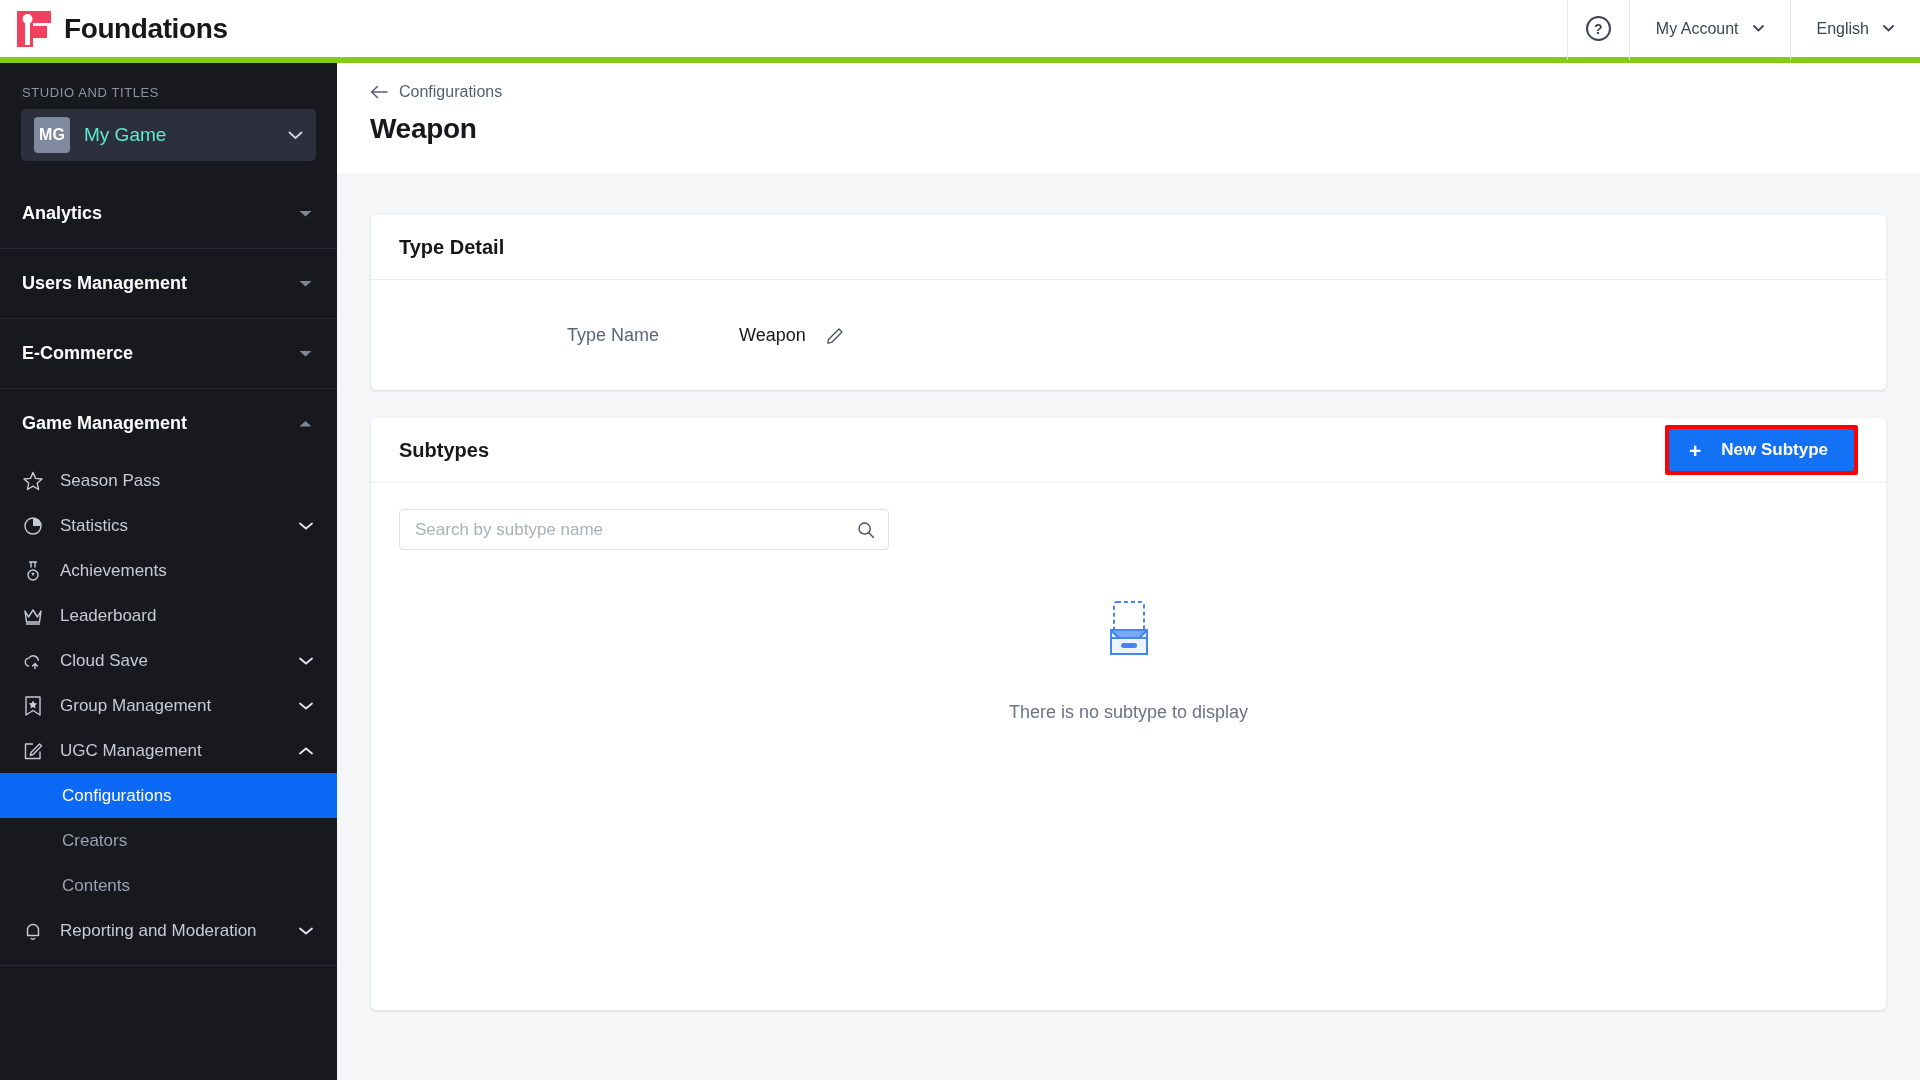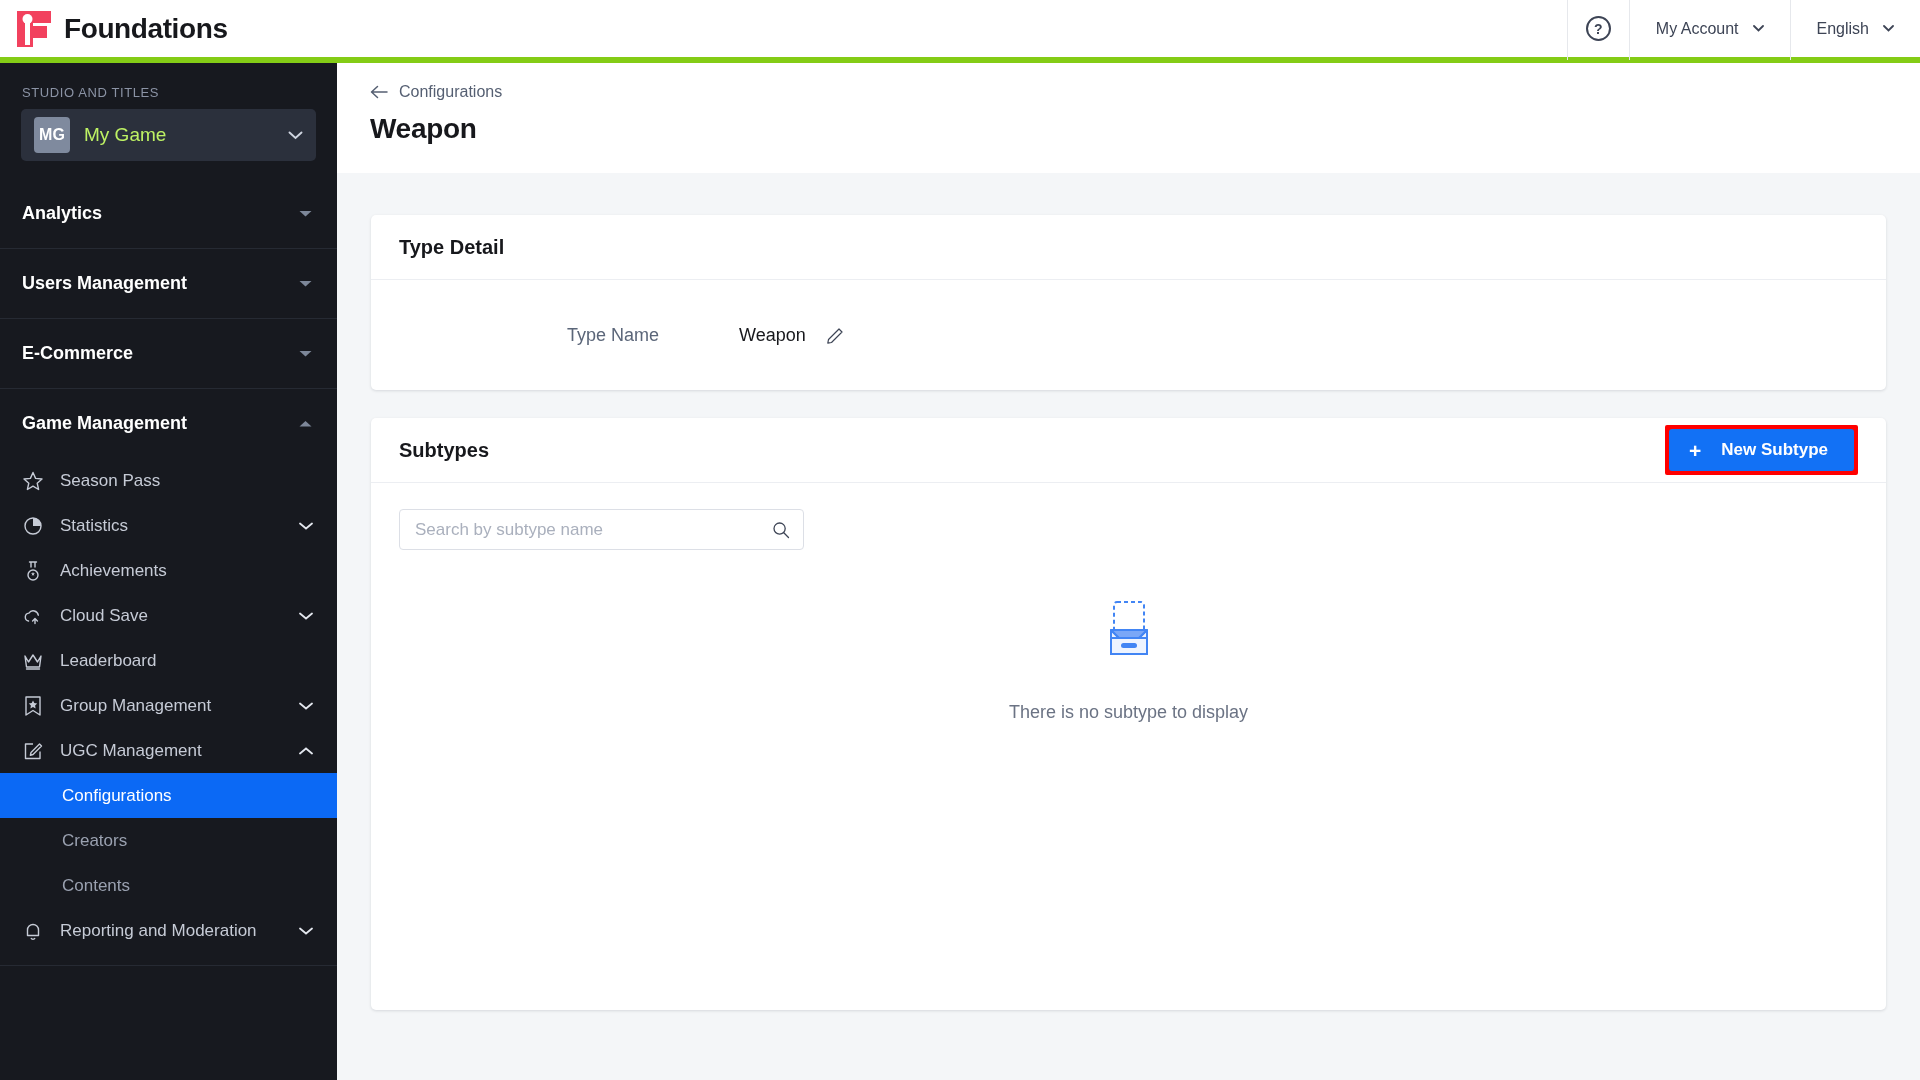--- a/index.html
+++ b/index.html
@@ -56,21 +56,21 @@
     margin: 0 21px; height: 52px;
     background: #2b303c; border-radius: 5px;
     display: flex; align-items: center; padding: 0 13px; gap: 14px;
     cursor: pointer;
   }
   .game-avatar {
     width: 36px; height: 36px; background: #7f8a9e; border-radius: 4px;
     color: #ffffff; font-size: 16px; font-weight: bold;
     display: flex; align-items: center; justify-content: center;
   }
-  .game-name { color: #bef264; font-size: 19px; flex: 1 1 auto; }
+  .game-name { color: #5eead4; font-size: 19px; flex: 1 1 auto; }
   .caret-white { width: 15px; height: 9px; }
 
   .nav-section {
     border-bottom: 1px solid #262a33;
   }
   .nav-group-head {
     height: 69px; display: flex; align-items: center;
     padding: 0 24px 0 22px; color: #ffffff;
     font-size: 18px; font-weight: bold; cursor: pointer;
   }
@@ -142,21 +142,21 @@
     background: #1271f5; color: #ffffff; border: none;
     height: 42px; padding: 0 26px 0 20px; border-radius: 3px;
     font-family: "Liberation Sans", sans-serif;
     font-size: 17px; font-weight: bold;
     display: flex; align-items: center; gap: 20px; cursor: pointer;
   }
   .plus-glyph { font-size: 21px; font-weight: bold; line-height: 1; }
 
   .search-zone { padding: 26px 0 0 28px; }
   .search-box {
-    width: 405px; height: 41px; border: 1px solid #dcdfe6; border-radius: 4px;
+    width: 490px; height: 41px; border: 1px solid #dcdfe6; border-radius: 4px;
     display: flex; align-items: center; padding: 0 13px 0 15px;
     background: #ffffff;
   }
   .search-box input {
     flex: 1 1 auto; border: none; outline: none; background: transparent;
     font-family: "Liberation Sans", sans-serif; font-size: 17px; color: #17181c;
   }
   .search-box input::placeholder { color: #aab0bd; }
   .search-icon { width: 18px; height: 18px; display:block; flex:0 0 18px; }
 
@@ -270,35 +270,35 @@
       <svg class="ico" viewBox="0 0 22 22">
         <circle cx="11" cy="15" r="5" fill="none" stroke="#c6cbd6" stroke-width="1.4"></circle>
         <path d="M11 15 l1.3 .8 -.5-1.5 1.2-1 -1.5-.1 -.5-1.4 -.5 1.4 -1.5 .1 1.2 1 -.5 1.5 z" fill="#c6cbd6"></path>
         <path d="M7.5 2 h7 M9 2 v5 M13 2 v5" stroke="#c6cbd6" stroke-width="1.4" fill="none" stroke-linecap="round"></path>
       </svg>
       <span class="nav-label">Achievements</span>
     </div>
 
     <div class="nav-item">
       <svg class="ico" viewBox="0 0 22 22">
+        <path d="M3 6 L6.5 12 L11 5 L15.5 12 L19 6 L17.5 17 H4.5 Z" fill="none" stroke="#c6cbd6" stroke-width="1.4" stroke-linejoin="round"></path>
+        <path d="M4.5 19 H17.5" stroke="#c6cbd6" stroke-width="1.4" stroke-linecap="round"></path>
+      </svg>
+      <span class="nav-label">Leaderboard</span>
+    </div>
+
+    <div class="nav-item">
+      <svg class="ico" viewBox="0 0 22 22">
         <path d="M6.5 16 a4 4 0 0 1 .4-7.9 a5.2 5.2 0 0 1 9.4 2.1" fill="none" stroke="#c6cbd6" stroke-width="1.4" stroke-linecap="round"></path>
         <path d="M13 13.5 v5 M13 13.5 l-2.4 2.4 M13 13.5 l2.4 2.4" fill="none" stroke="#c6cbd6" stroke-width="1.4" stroke-linecap="round"></path>
       </svg>
       <span class="nav-label">Cloud Save</span>
       <svg width="14" height="8" viewBox="0 0 14 8">
         <path d="M1 1.5 L7 6.5 L13 1.5" stroke="#e3e7ee" stroke-width="1.8" fill="none" stroke-linecap="round"></path>
       </svg>
-    </div>
-
-    <div class="nav-item">
-      <svg class="ico" viewBox="0 0 22 22">
-        <path d="M3 6 L6.5 12 L11 5 L15.5 12 L19 6 L17.5 17 H4.5 Z" fill="none" stroke="#c6cbd6" stroke-width="1.4" stroke-linejoin="round"></path>
-        <path d="M4.5 19 H17.5" stroke="#c6cbd6" stroke-width="1.4" stroke-linecap="round"></path>
-      </svg>
-      <span class="nav-label">Leaderboard</span>
     </div>
 
     <div class="nav-item">
       <svg class="ico" viewBox="0 0 22 22">
         <path d="M4 2 H18 V20 L11 15.5 L4 20 Z" fill="none" stroke="#c6cbd6" stroke-width="1.4" stroke-linejoin="round"></path>
         <path d="M11 5.5 l1.3 2.6 2.9 .4 -2.1 2 .5 2.9 -2.6-1.4 -2.6 1.4 .5-2.9 -2.1-2 2.9-.4 z" fill="#c6cbd6"></path>
       </svg>
       <span class="nav-label">Group Management</span>
       <svg width="14" height="8" viewBox="0 0 14 8">
         <path d="M1 1.5 L7 6.5 L13 1.5" stroke="#e3e7ee" stroke-width="1.8" fill="none" stroke-linecap="round"></path>

